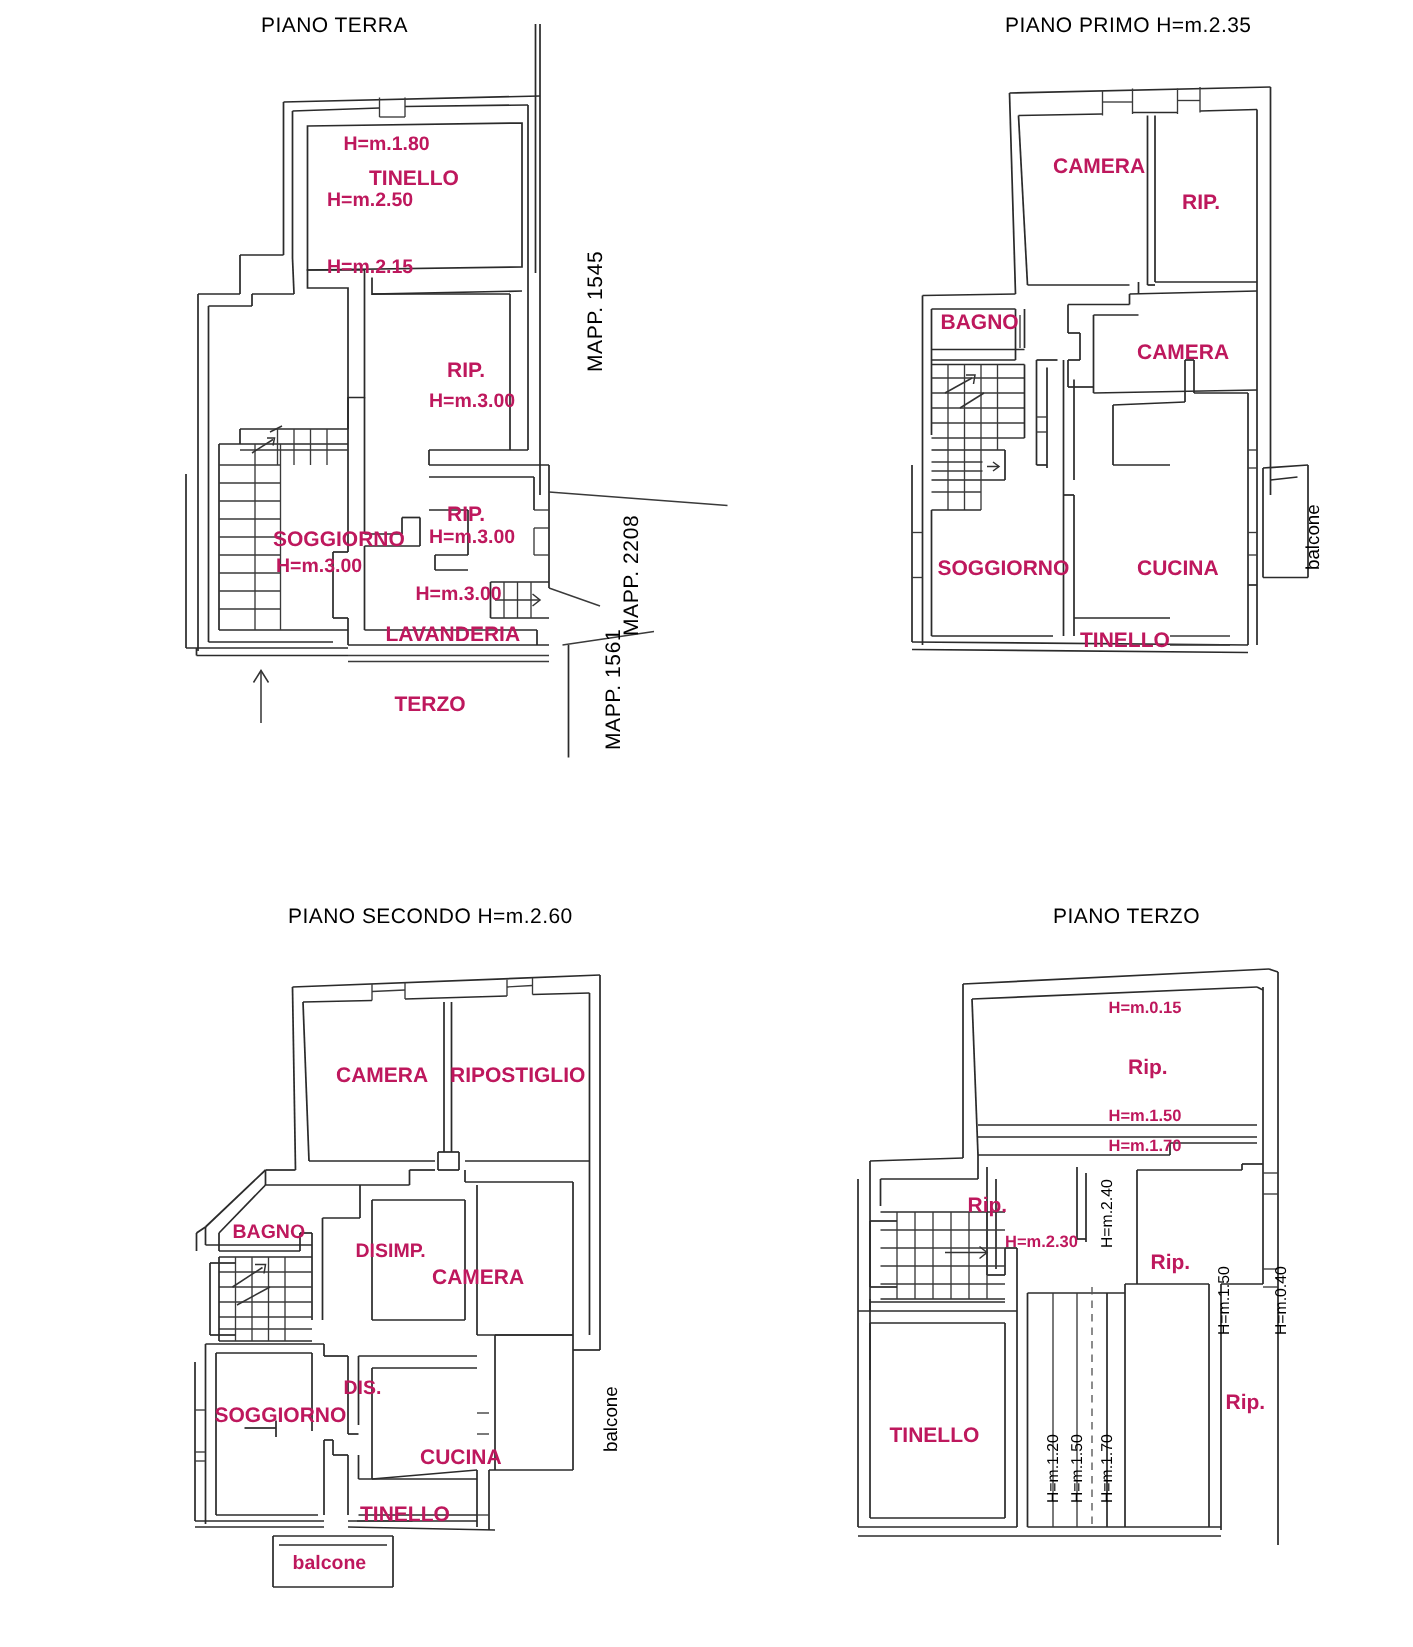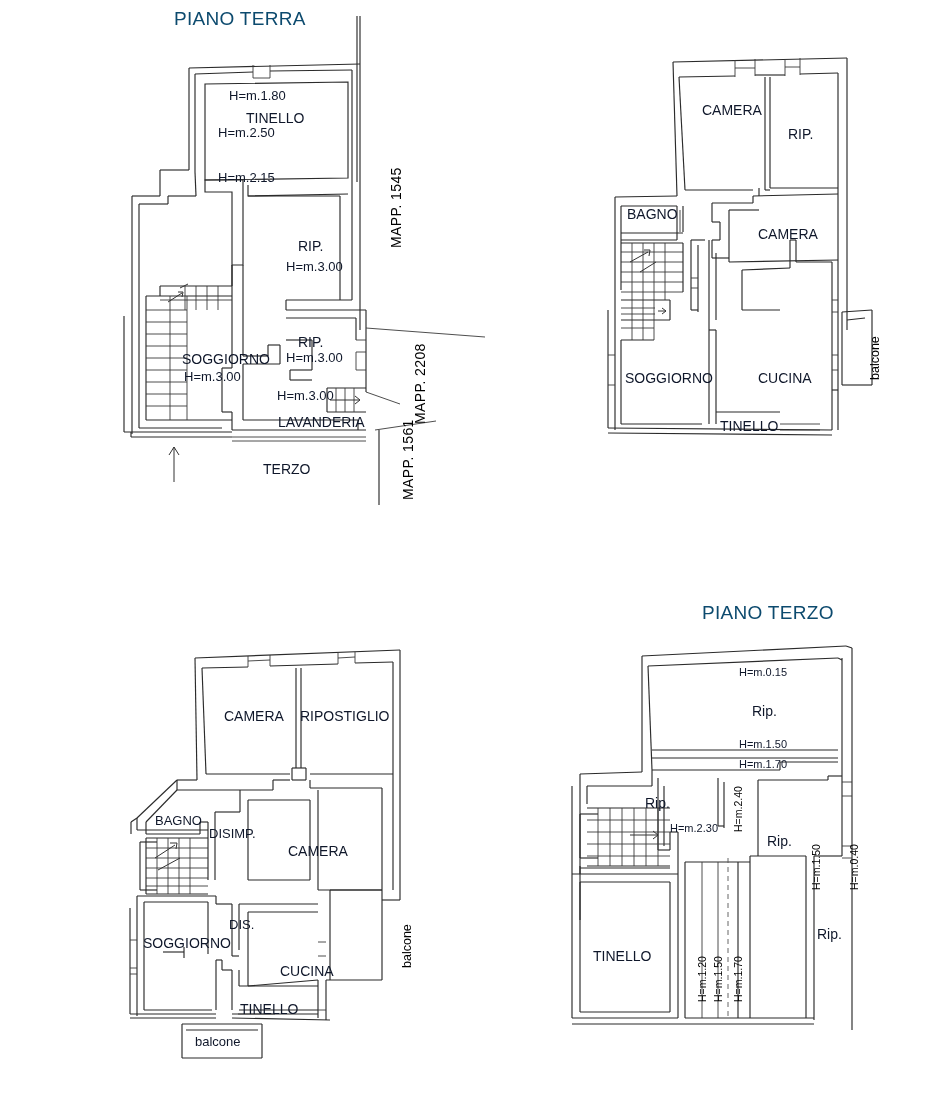--- a/index.html
+++ b/index.html
@@ -20,31 +20,31 @@
     position: absolute;
     left: 0; top: 0;
     width: 942px;
     height: 1098px;
   }
   .plan {
     position: absolute;
   }
   .plan-title {
     position: absolute;
-    font-size: 19px;
+    font-size: 14px;
     letter-spacing: 0.3px;
-    color: #0c4a6e;
+    color: #000000;
     white-space: nowrap;
     font-weight: 400;
   }
   .lbl {
     position: absolute;
     white-space: nowrap;
-    color: #0f172a;
-    font-weight: 400;
+    color: #be185d;
+    font-weight: 700;
   }
   .lbl.room {
     font-size: 14px;
   }
   .lbl.room-sm {
     font-size: 13px;
   }
   .lbl.h {
     font-size: 13px;
   }
@@ -224,30 +224,31 @@
     <div class="lbl room" style="left:298px;top:238px;">RIP.</div>
     <div class="lbl h" style="left:286px;top:259px;">H=m.3.00</div>
 
     <div class="lbl room" style="left:298px;top:334px;">RIP.</div>
     <div class="lbl h" style="left:286px;top:350px;">H=m.3.00</div>
 
     <div class="lbl room" style="left:182px;top:351px;">SOGGIORNO</div>
     <div class="lbl h" style="left:184px;top:369px;">H=m.3.00</div>
 
     <div class="lbl h" style="left:277px;top:388px;">H=m.3.00</div>
-    <div class="lbl room" style="left:278px;top:414px;">LAVANDERIA</div>
+    <div class="lbl room" style="left:257px;top:414px;">LAVANDERIA</div>
 
     <div class="lbl room" style="left:263px;top:461px;">TERZO</div>
 
     <div class="vert mapp" style="left:388px;top:248px;">MAPP. 1545</div>
     <div class="vert mapp" style="left:412px;top:424px;">MAPP. 2208</div>
     <div class="vert mapp" style="left:400px;top:500px;">MAPP. 1561</div>
   </div>
 
   <div class="plan" style="left:480px;top:0;width:462px;height:540px;">
+    <div class="plan-title" style="left:190px;top:8px;">PIANO PRIMO H=m.2.35</div>
 
     <svg width="462" height="540">
 
       <path class="w" d="M193,62 L367,58"></path>
       <path class="w" d="M199,77 L255,76"></path>
       <path class="w" d="M275,75 L305,75"></path>
       <path class="w" d="M320,74 L358,73"></path>
 
       <path class="wt" d="M255,60 L255,77"></path>
       <path class="wt" d="M275,59 L275,76"></path>
@@ -381,20 +382,21 @@
     <div class="lbl room" style="left:308px;top:126px;">RIP.</div>
     <div class="lbl room" style="left:147px;top:206px;">BAGNO</div>
     <div class="lbl room" style="left:278px;top:226px;">CAMERA</div>
     <div class="lbl room" style="left:145px;top:370px;">SOGGIORNO</div>
     <div class="lbl room" style="left:278px;top:370px;">CUCINA</div>
     <div class="lbl room" style="left:240px;top:418px;">TINELLO</div>
     <div class="vert balcone" style="left:388px;top:380px;">balcone</div>
   </div>
 
   <div class="plan" style="left:0;top:590px;width:480px;height:508px;">
+    <div class="plan-title" style="left:192px;top:12px;">PIANO SECONDO H=m.2.60</div>
 
     <svg width="480" height="508">
 
       <path class="w" d="M195,68 L400,60"></path>
       <path class="w" d="M202,78 L248,77"></path>
       <path class="w" d="M270,76 L338,74"></path>
       <path class="w" d="M355,73 L393,72"></path>
       <path class="wt" d="M248,66 L248,77"></path>
       <path class="wt" d="M270,65 L270,76"></path>
       <path class="wt" d="M248,71 L270,70"></path>
@@ -524,21 +526,21 @@
       <path class="w" d="M182,434 L262,434"></path>
       <path class="w" d="M182,434 L182,468"></path>
       <path class="w" d="M262,434 L262,468"></path>
       <path class="w" d="M182,468 L262,468"></path>
       <path class="w" d="M186,440 L258,440"></path>
     </svg>
 
     <div class="lbl room" style="left:224px;top:118px;">CAMERA</div>
     <div class="lbl room" style="left:300px;top:118px;">RIPOSTIGLIO</div>
     <div class="lbl room-sm" style="left:155px;top:223px;">BAGNO</div>
-    <div class="lbl room-sm" style="left:209px;top:236px;">DISIMP.</div>
+    <div class="lbl room-sm" style="left:209px;top:236px;padding-left:28px;">DISIMP.</div>
     <div class="lbl room" style="left:288px;top:253px;">CAMERA</div>
     <div class="lbl room" style="left:143px;top:345px;">SOGGIORNO</div>
     <div class="lbl room-sm" style="left:229px;top:327px;">DIS.</div>
     <div class="lbl room" style="left:280px;top:373px;">CUCINA</div>
     <div class="lbl room" style="left:240px;top:411px;">TINELLO</div>
     <div class="vert balcone" style="left:400px;top:378px;">balcone</div>
     <div class="lbl room-sm" style="left:195px;top:444px;">balcone</div>
   </div>
 
   <div class="plan" style="left:480px;top:590px;width:462px;height:508px;">

